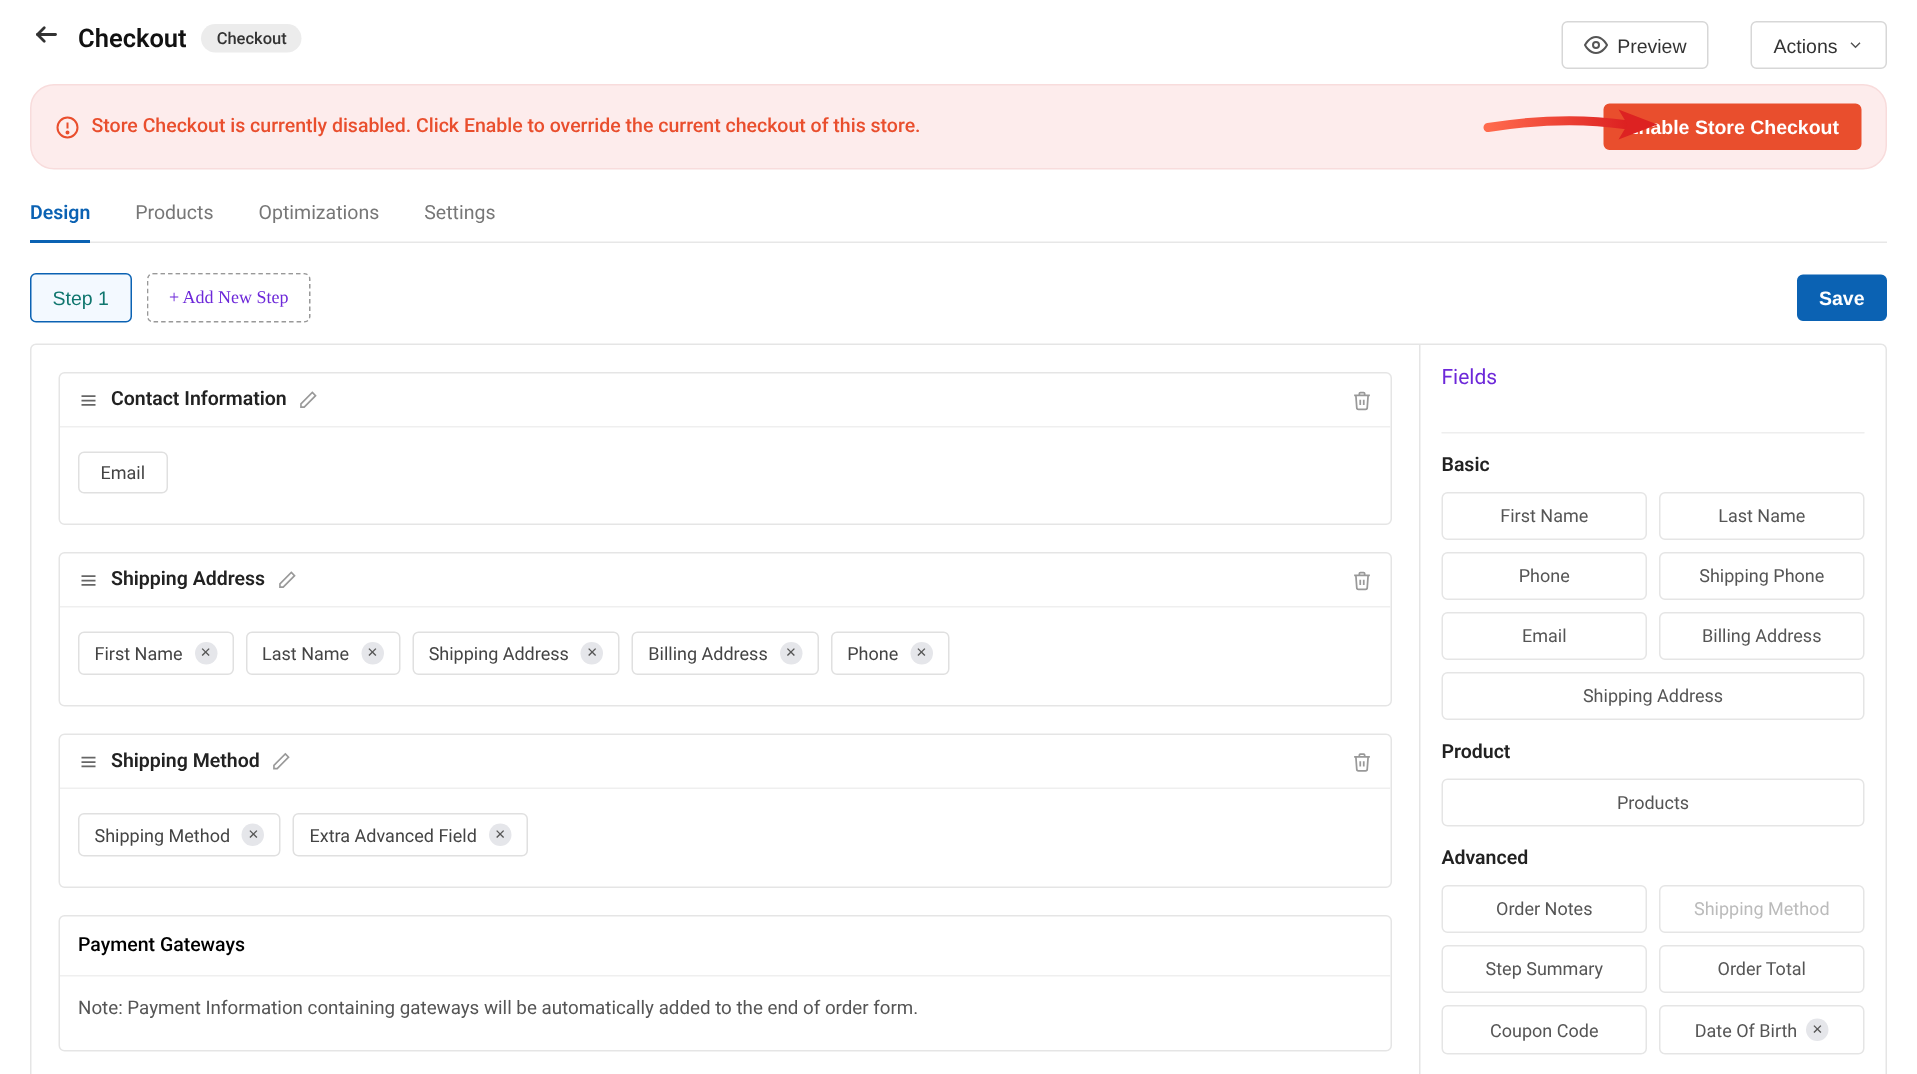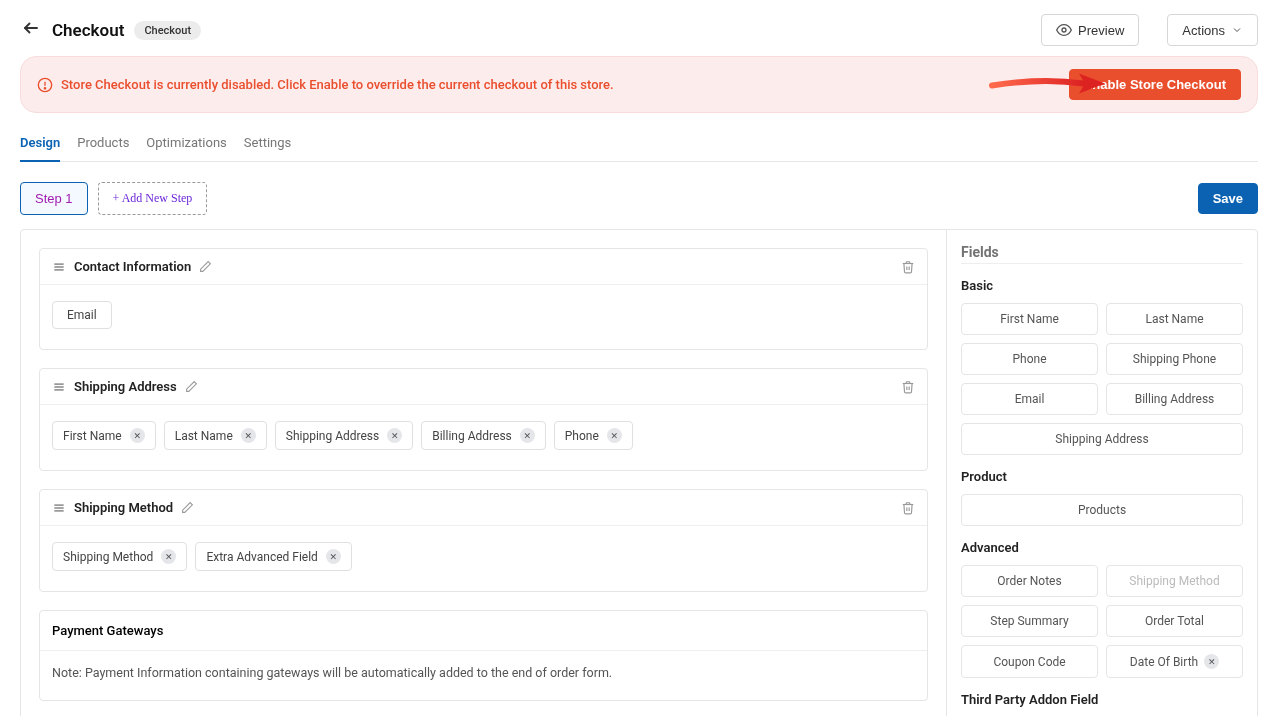--- a/index.html
+++ b/index.html
@@ -5,21 +5,21 @@
   * { box-sizing: border-box; margin: 0; padding: 0; }
   body {
     font-family: -apple-system, BlinkMacSystemFont, "Segoe UI", Roboto, Arial, sans-serif;
     font-size: 13px;
     color: #1a1a1a;
     background: #fff;
     width: 1278px;
   }
   .header {
     display: flex;
-    align-items: center;
+    align-items: flex-start;
     justify-content: space-between;
     padding: 14px 20px 10px 20px;
   }
   .header-left {
     display: flex;
     align-items: center;
     gap: 10px;
   }
   .back-arrow {
     font-size: 18px;
@@ -83,21 +83,21 @@
   .alert-left { display:flex; align-items:center; gap:8px; color:#e94e2d; font-weight:500; font-size:13px;}
   .arrow-annotation {
     position: absolute;
     right: 150px;
     top: 50%;
     transform: translateY(-50%);
     pointer-events: none;
   }
   .tabs {
     display: flex;
-    gap: 17px;
+    gap: 30px;
     border-bottom: 1px solid #e7e7e7;
     margin: 22px 20px 0 20px;
     padding-bottom: 0;
   }
   .tab {
     padding: 0 0 10px 0;
     font-size: 13px;
     color: #777;
     cursor: pointer;
   }
@@ -109,21 +109,21 @@
   }
   .steps-row {
     display: flex;
     align-items: center;
     justify-content: space-between;
     margin: 20px 20px 14px 20px;
   }
   .steps-left { display:flex; gap:10px; }
   .step-chip {
     border: 1px solid #0b62b3;
-    color: #a21caf;
+    color: #0f766e;
     border-radius: 4px;
     padding: 8px 14px;
     font-size: 13px;
     font-weight: 500;
     background: #f3f9ff;
   }
   .add-step {
     border: 1px dashed #999;
     color: #6d28d9;
     border-radius: 4px;
@@ -184,21 +184,21 @@
     background:#e5e6ea; display:inline-flex; align-items:center; justify-content:center;
     font-size:9px; color:#555; cursor:pointer;
   }
   .chip.simple { padding: 6px 14px; }
   .note-head {
      padding: 12px 12px; font-size:13px; font-weight:500; color:#000000; border-bottom:1px solid #efefef;
   }
   .note-body {
     padding: 14px 12px 20px 12px; font-size:12.5px; color:#555;
   }
-  .side-title { font-size:14px; font-weight:700; color:#737373; margin-bottom:14px; padding-bottom:3px; border-bottom:1px solid #eee;}
+  .side-title { font-size:14px; font-weight:400; color:#6d28d9; margin-bottom:14px; padding-bottom:28px; border-bottom:1px solid #eee;}
   .side-group-title { font-size:13px; font-weight:600; color:#222; margin: 8px 0 10px 0;}
   .field-grid {
     display:flex; flex-wrap:wrap; gap:8px; margin-bottom:14px;
   }
   .field-item {
     width: calc(50% - 4px);
     border: 1px solid #e5e5e5;
     border-radius: 4px;
     padding: 8px 6px;
     font-size: 12px;

